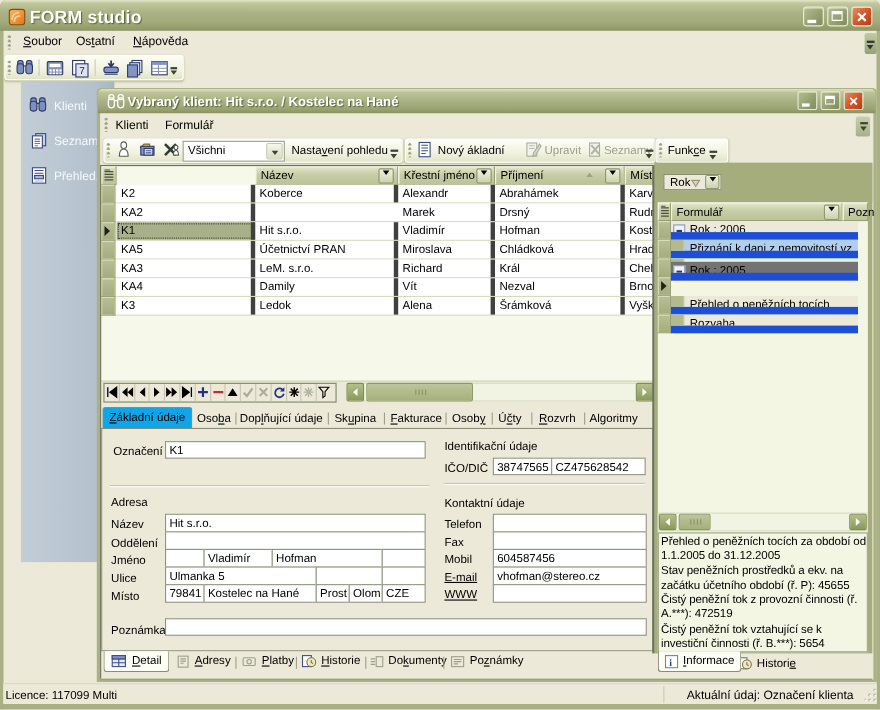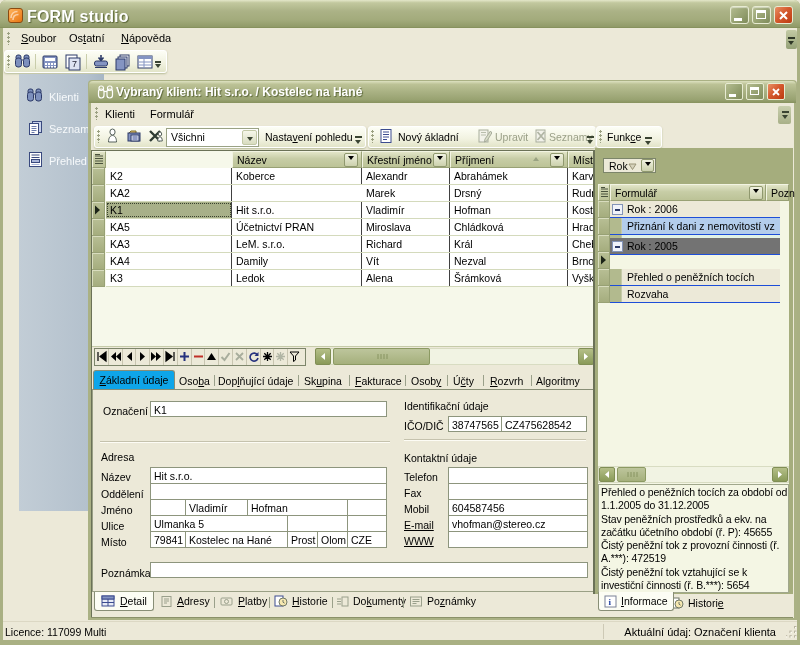--- a/index.html
+++ b/index.html
@@ -36,21 +36,21 @@
 #cmenubar{left:92px;top:104px;width:701px;height:20px}
 #ctoolrow{left:92px;top:124px;width:701px;height:26px}
 .combo{background:#fff;border:1px solid #9aa284;height:19px}
 .combo .arr{position:absolute;right:1px;top:1px;width:15px;height:15px;background:linear-gradient(180deg,#f6f7ea,#d8dcc0);border:1px solid #c2c8a6;border-radius:2px}
 .dis{color:#9ba088}
 
 #grid{left:92px;top:151px;width:502px;height:196px;background:#f6f8ea;border-bottom:1px solid #c5cba8}
 .gh{position:absolute;top:0;height:17px;background:linear-gradient(180deg,#e2e5c8 0%,#c7cda6 45%,#bcc397 100%);border-right:1px solid #98a175;border-bottom:1px solid #98a175;border-top:1px solid #f2f4e2;border-left:1px solid #f2f4e2;padding:2px 0 0 4px;overflow:hidden;white-space:nowrap}
 .fbtn{position:absolute;top:1px;width:14px;height:14px;background:linear-gradient(180deg,#f0f2e0,#ccd1ad);border:1px solid #8f986e;border-radius:2px;text-align:center;font-size:7px;line-height:12px}
 .gr{position:absolute;height:17px;background:#fff;border-bottom:1px solid #d4dabc}
-.gc{position:absolute;top:0;height:16px;padding:2px 0 0 4px;border-right:1px solid #404040;overflow:hidden;white-space:nowrap}
+.gc{position:absolute;top:0;height:16px;padding:2px 0 0 4px;border-right:4px solid #404040;overflow:hidden;white-space:nowrap}
 .ind{position:absolute;left:0;width:13px;height:17px;background:linear-gradient(180deg,#b8bf95,#a5ad7e);border-right:1px solid #98a175;border-bottom:1px solid #98a175;box-shadow:inset 1px 1px 0 #d8dcbe}
 
 #navbar{left:92px;top:347px;width:502px;height:20px;background:#ece9d8}
 .navbox{position:absolute;top:1px;height:18px;border:1px solid #7c856a;background:#ece9d8;display:flex}
 .navb{width:13.8px;height:16px;border-right:1px solid #c8c5b0;text-align:center;font-size:9px;line-height:15px;overflow:hidden}
 
 .sbtn{position:absolute;background:linear-gradient(180deg,#b5bf88 0%,#9aa96c 60%,#8a9a58 100%);border:1px solid #808e55;border-radius:2px;color:#fff;text-align:center}
 .sthumb{position:absolute;background:linear-gradient(180deg,#bdc59c,#a5b07c);border:1px solid #8c9a63;border-radius:2px}
 .strack{position:absolute;background:#f1f3e3;border:1px solid #d8dcc2}
 .tab-active{position:absolute;background:#0ea5e9;border:1px solid #888e76;border-bottom:none;border-radius:3px 3px 0 0;padding:3px 0 0 0;height:19px;z-index:3;white-space:nowrap}
@@ -59,21 +59,21 @@
 #formpane{left:92px;top:389px;width:502px;height:203px;background:#ece9d8;border:1px solid #9aa085;border-top:1px solid #888e76}
 .lbl{position:absolute;color:#000}
 .inp{position:absolute;background:#fff;border:1px solid #8d957d;padding:2px 0 0 3px;height:16px;overflow:hidden;white-space:nowrap}
 .etch{position:absolute;height:2px;border-top:1px solid #c5c2ad;border-bottom:1px solid #fdfcf5}
 
 #rpanel{left:595px;top:148px;width:198px;height:446px;background:#a5ad7d}
 #rinner{position:absolute;left:3px;top:36px;width:191px;height:300px;background:#f4f6e4}
 #rband{left:0;top:0;width:198px;height:36px;background:#a5ad7d;position:absolute}
 #rokpill{position:absolute;left:8px;top:10px;width:53px;height:15px;background:#ece9d8;border:1px solid #7c856a;padding:1px 0 0 5px}
 .rgh{position:absolute;height:17px;background:linear-gradient(180deg,#e2e5c8 0%,#c7cda6 45%,#bcc397 100%);border-right:1px solid #98a175;border-bottom:1px solid #98a175;border-top:1px solid #f2f4e2;border-left:1px solid #f2f4e2;padding:2px 0 0 4px}
-.rrow{position:absolute;left:12px;width:170px;height:17px;overflow:hidden;white-space:nowrap;border-bottom:1px solid #1d4ed8}
+.rrow{position:absolute;left:12px;width:170px;height:17px;overflow:hidden;white-space:nowrap;border-bottom:7px solid #1d4ed8}
 .gindent{position:absolute;left:0;top:0;width:12px;height:17px;background:#b2ba8e;border-right:1px solid #c5cba8}
 .rtx{position:absolute;left:17px;top:2px}
 .gbox{position:absolute;left:2px;top:3px;width:11px;height:11px;background:#f0f3fa;border:1px solid #8494b8}
 .gminus{position:absolute;left:2px;top:4px;width:5px;height:1.5px;background:#2c3a68}
 .rind{position:absolute;left:0;width:12px;height:17px;background:linear-gradient(180deg,#b8bf95,#a5ad7e);border-right:1px solid #98a175;border-bottom:1px solid #98a175;box-shadow:inset 1px 1px 0 #d8dcbe}
 #rmemo{left:598px;top:484px;width:191px;height:109px;background:#f4f6e4;border:1px solid #a0a78c;padding:1px 1px 0 2px;line-height:13.3px;overflow:hidden;letter-spacing:-0.12px}
 .btab-a{position:absolute;background:#fcfdf4;border:1px solid #888e76;border-top:none;border-radius:0 0 3px 3px;display:flex;align-items:center;padding:0 6px;height:19px;z-index:3}
 .btab-i{position:absolute;display:flex;align-items:center;height:18px;top:0}
 svg{display:block}
 </style></head>

